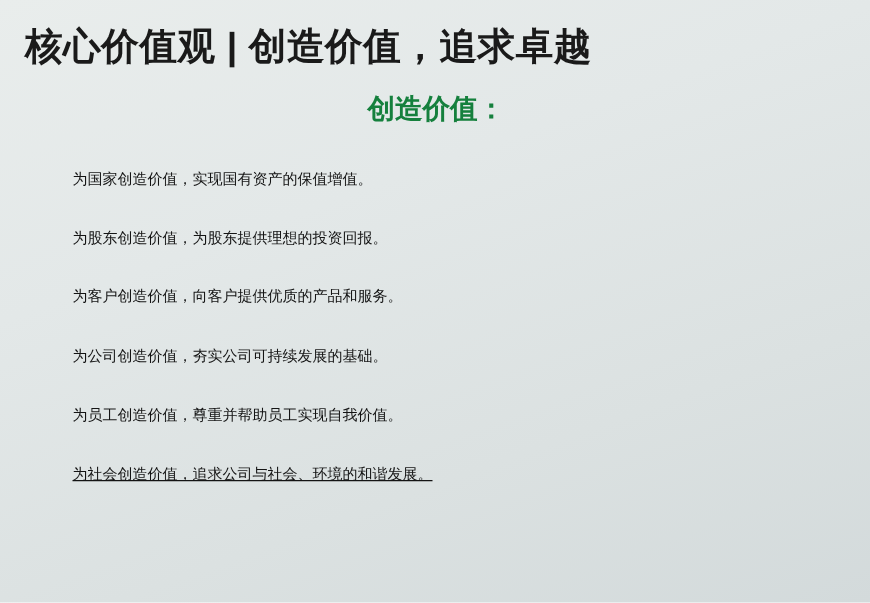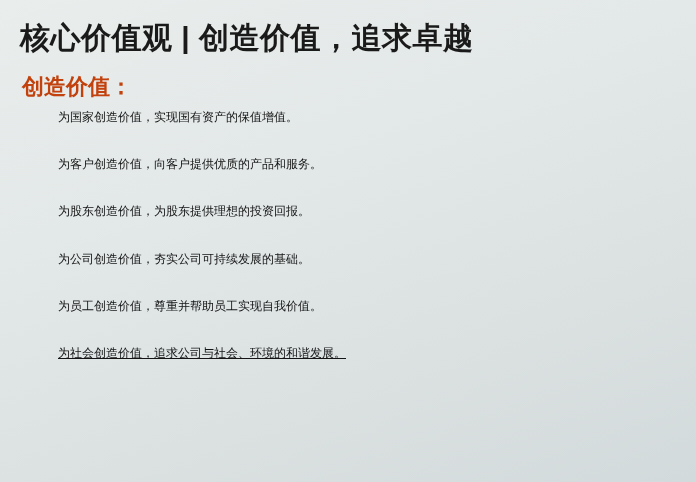--- a/index.html
+++ b/index.html
@@ -25,23 +25,24 @@
     font-weight: bold;
     color: #1a1a1a;
     letter-spacing: 0.5px;
     line-height: 1.35;
     margin: 0 0 14px 0;
     white-space: nowrap;
   }
   .subtitle {
     font-size: 22px;
     font-weight: bold;
-    color: #c2410c;
-    margin: 0 0 8px 2px;
+    color: #15803d;
+    margin: 0 0 34px 2px;
     line-height: 1.3;
+    text-align: center;
   }
   .bullets {
     margin: 0;
     padding: 0;
     list-style: none;
   }
   .bullet {
     font-size: 12px;
     color: #141414;
     line-height: 1.35;
@@ -54,19 +55,19 @@
   }
 </style>
 </head>
 <body>
 
 <div class="slide">
   <h1 class="title">核心价值观 | 创造价值，追求卓越</h1>
   <h2 class="subtitle">创造价值：</h2>
   <ul class="bullets">
     <li class="bullet">为国家创造价值，实现国有资产的保值增值。</li>
+    <li class="bullet">为股东创造价值，为股东提供理想的投资回报。</li>
     <li class="bullet">为客户创造价值，向客户提供优质的产品和服务。</li>
-    <li class="bullet">为股东创造价值，为股东提供理想的投资回报。</li>
     <li class="bullet">为公司创造价值，夯实公司可持续发展的基础。</li>
     <li class="bullet">为员工创造价值，尊重并帮助员工实现自我价值。</li>
     <li class="bullet">为社会创造价值，追求公司与社会、环境的和谐发展。</li>
   </ul>
 </div>
 
 </body></html>

